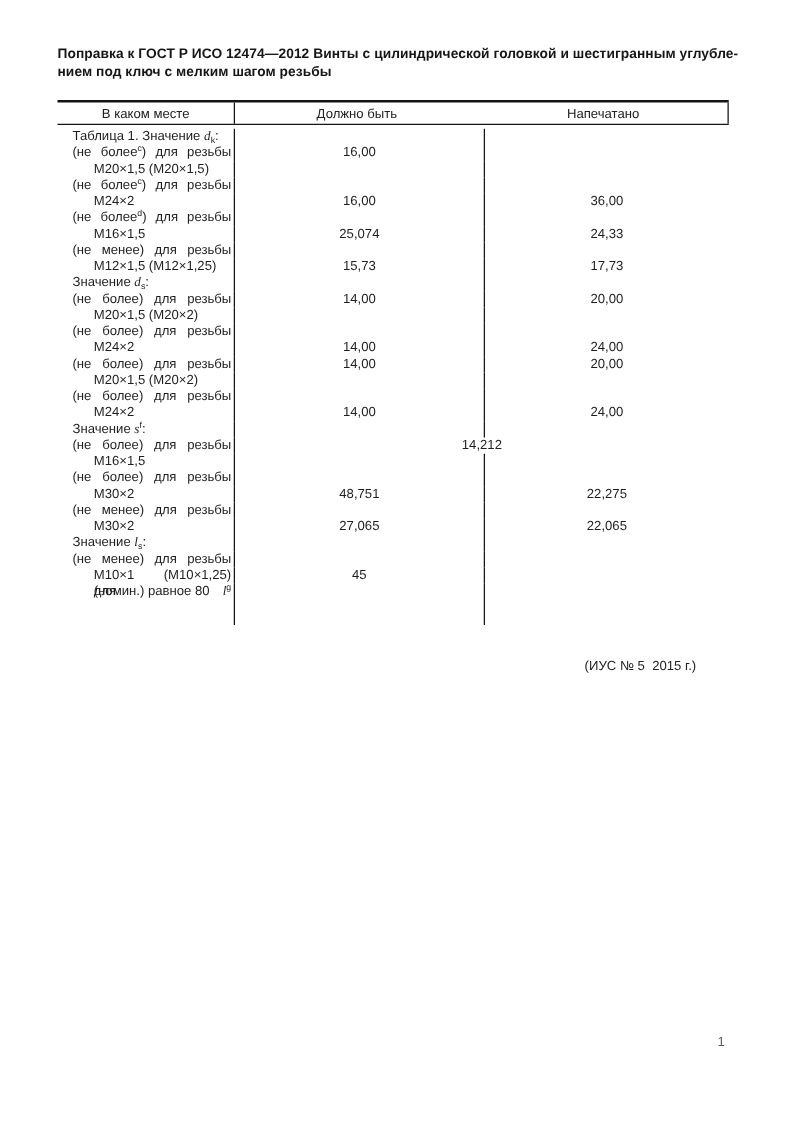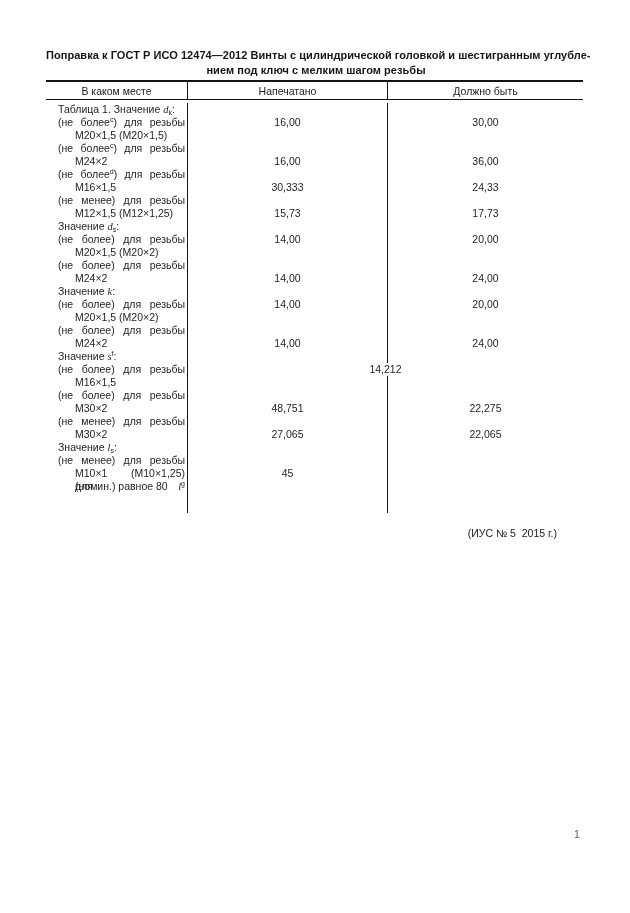--- a/index.html
+++ b/index.html
@@ -7,23 +7,23 @@
     width:630px; height:913px;
     background:#ffffff;
     font-family:"Liberation Sans", sans-serif;
     color:#1f1f1f;
     position:relative;
     overflow:hidden;
   }
   .page { position:absolute; inset:0; background:#fff; }
 
   .doc-title {
-    position:absolute; left:46px; top:48px; width:540px;
+    position:absolute; left:46px; top:36px; width:540px;
     font-size:11px; font-weight:bold; line-height:14.5px;
-    color:#161616; letter-spacing:0.05px;text-align:center;
+    color:#161616; letter-spacing:0.05px;
   }
   .doc-title div { white-space:nowrap; }
 
   .gost-table {
     position:absolute; left:46px; top:80px; width:537px;
     border-top:2px solid #141414;
     font-size:10.5px;
   }
   .thead {
     display:flex; align-items:flex-start;
@@ -76,33 +76,32 @@
 <div class="page">
 
   <div class="doc-title">
     <div>Поправка к ГОСТ Р ИСО 12474—2012 Винты с цилиндрической головкой и шестигранным углубле-</div>
     <div>нием под ключ с мелким шагом резьбы</div>
   </div>
 
   <div class="gost-table">
     <div class="thead">
       <div class="hc hc1">В каком месте</div>
+      <div class="hc hc3">Должно быть</div>
       <div class="hc hc2">Напечатано</div>
-      <div class="hc hc3">Должно быть</div>
     </div>
     <div class="tbody">
         <div class="trow">
           <div class="c1 indent"><span>Таблица 1. Значение </span><i>d</i><sub>k</sub><span>:</span></div>
           <div class="c2"></div>
           <div class="c3"></div>
         </div>
         <div class="trow">
           <div class="c1 indent justify"><span>(не более</span><sup>c</sup><span>) для резьбы</span></div>
           <div class="c2">16,00</div>
-          <div class="c3">30,00</div>
         </div>
         <div class="trow">
           <div class="c1"><span>М20×1,5 (М20×1,5)</span></div>
           <div class="c2"></div>
           <div class="c3"></div>
         </div>
         <div class="trow">
           <div class="c1 indent justify"><span>(не более</span><sup>c</sup><span>) для резьбы</span></div>
           <div class="c2"></div>
           <div class="c3"></div>
@@ -112,21 +111,21 @@
           <div class="c2">16,00</div>
           <div class="c3">36,00</div>
         </div>
         <div class="trow">
           <div class="c1 indent justify"><span>(не более</span><sup>d</sup><span>) для резьбы</span></div>
           <div class="c2"></div>
           <div class="c3"></div>
         </div>
         <div class="trow">
           <div class="c1"><span>М16×1,5</span></div>
-          <div class="c2">30,333</div>
+          <div class="c2">25,074</div>
           <div class="c3">24,33</div>
         </div>
         <div class="trow">
           <div class="c1 indent justify"><span>(не менее) для резьбы</span></div>
           <div class="c2"></div>
           <div class="c3"></div>
         </div>
         <div class="trow">
           <div class="c1"><span>М12×1,5 (М12×1,25)</span></div>
           <div class="c2">15,73</div>
@@ -151,25 +150,20 @@
           <div class="c1 indent justify"><span>(не более) для резьбы</span></div>
           <div class="c2"></div>
           <div class="c3"></div>
         </div>
         <div class="trow">
           <div class="c1"><span>М24×2</span></div>
           <div class="c2">14,00</div>
           <div class="c3">24,00</div>
         </div>
         <div class="trow">
-          <div class="c1 indent"><span>Значение </span><i>k</i><span>:</span></div>
-          <div class="c2"></div>
-          <div class="c3"></div>
-        </div>
-        <div class="trow">
           <div class="c1 indent justify"><span>(не более) для резьбы</span></div>
           <div class="c2">14,00</div>
           <div class="c3">20,00</div>
         </div>
         <div class="trow">
           <div class="c1"><span>М20×1,5 (М20×2)</span></div>
           <div class="c2"></div>
           <div class="c3"></div>
         </div>
         <div class="trow">

